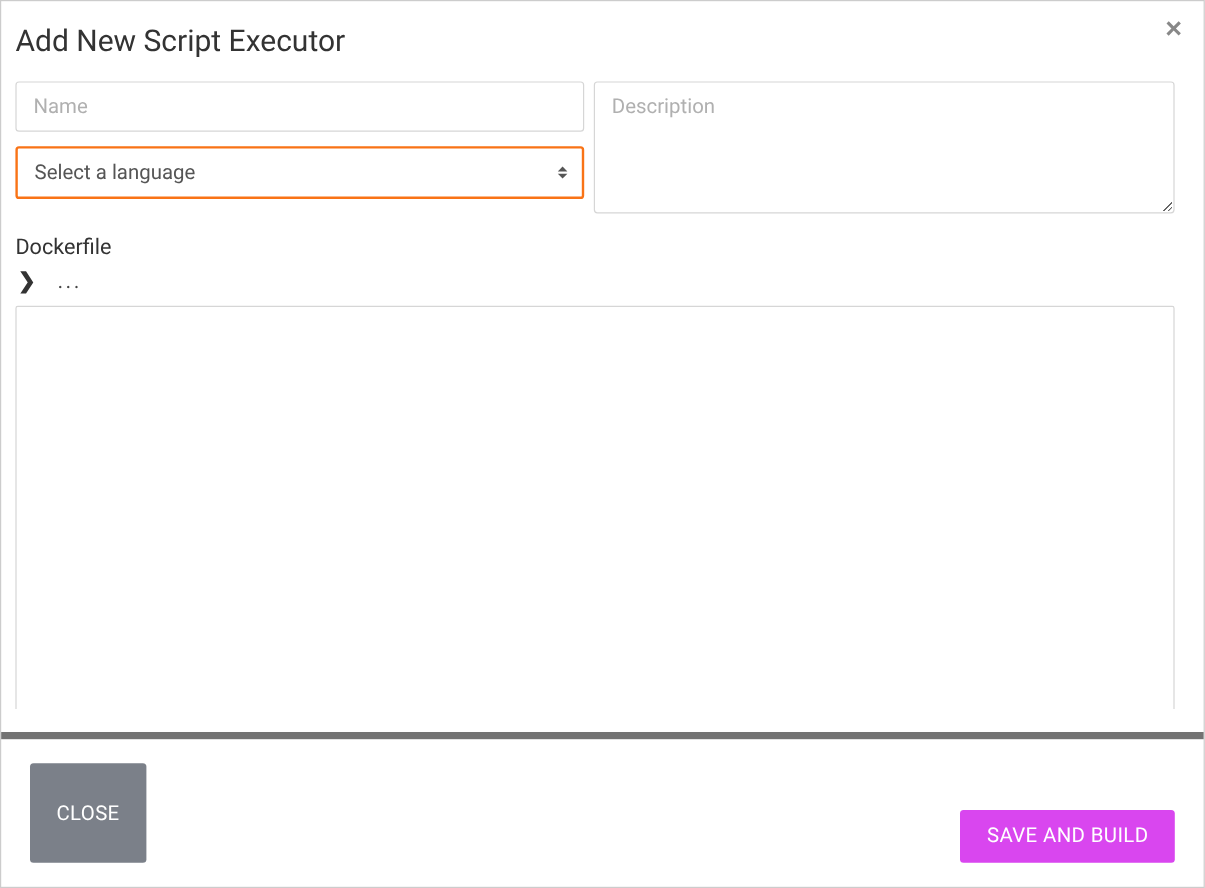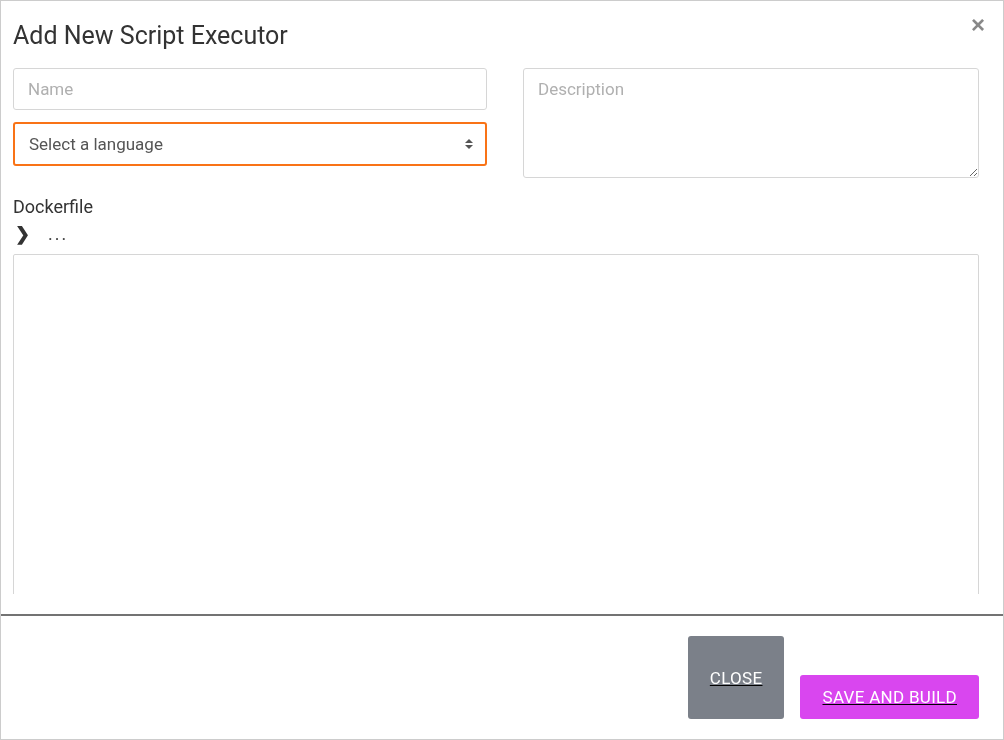--- a/index.html
+++ b/index.html
@@ -41,21 +41,21 @@
       font-size: 24px;
       line-height: 1;
       color: #888;
       cursor: pointer;
       background: none;
       border: none;
       font-weight: bold;
     }
     .form-row {
       display: flex;
-      gap: 36px;
+      gap: 8px;
       margin-bottom: 14px;
     }
     .col-left {
       flex: 0 0 474px;
       display: flex;
       flex-direction: column;
       gap: 12px;
     }
     .col-right {
       flex: 1;
@@ -147,27 +147,26 @@
       width: 100%;
       height: 374px;
       border: 1px solid #d6d6d6;
       border-radius: 2px;
       padding: 10px 12px;
       font-family: inherit;
       font-size: 15px;
       resize: both;
     }
     .modal-footer {
-      border-top: 2px solid #737373;
+      border-top: 6px solid #737373;
       padding: 20px 24px;
       display: flex;
-      justify-content: flex-end;
+      justify-content: space-between;
       gap: 16px;
       margin-top: 20px;
-      text-decoration: underline;
     }
     .btn {
       border: none;
       border-radius: 3px;
       padding: 12px 22px;
       font-size: 17px;
       color: #fff;
       cursor: pointer;
       letter-spacing: 0.3px;
       font-family: inherit;

